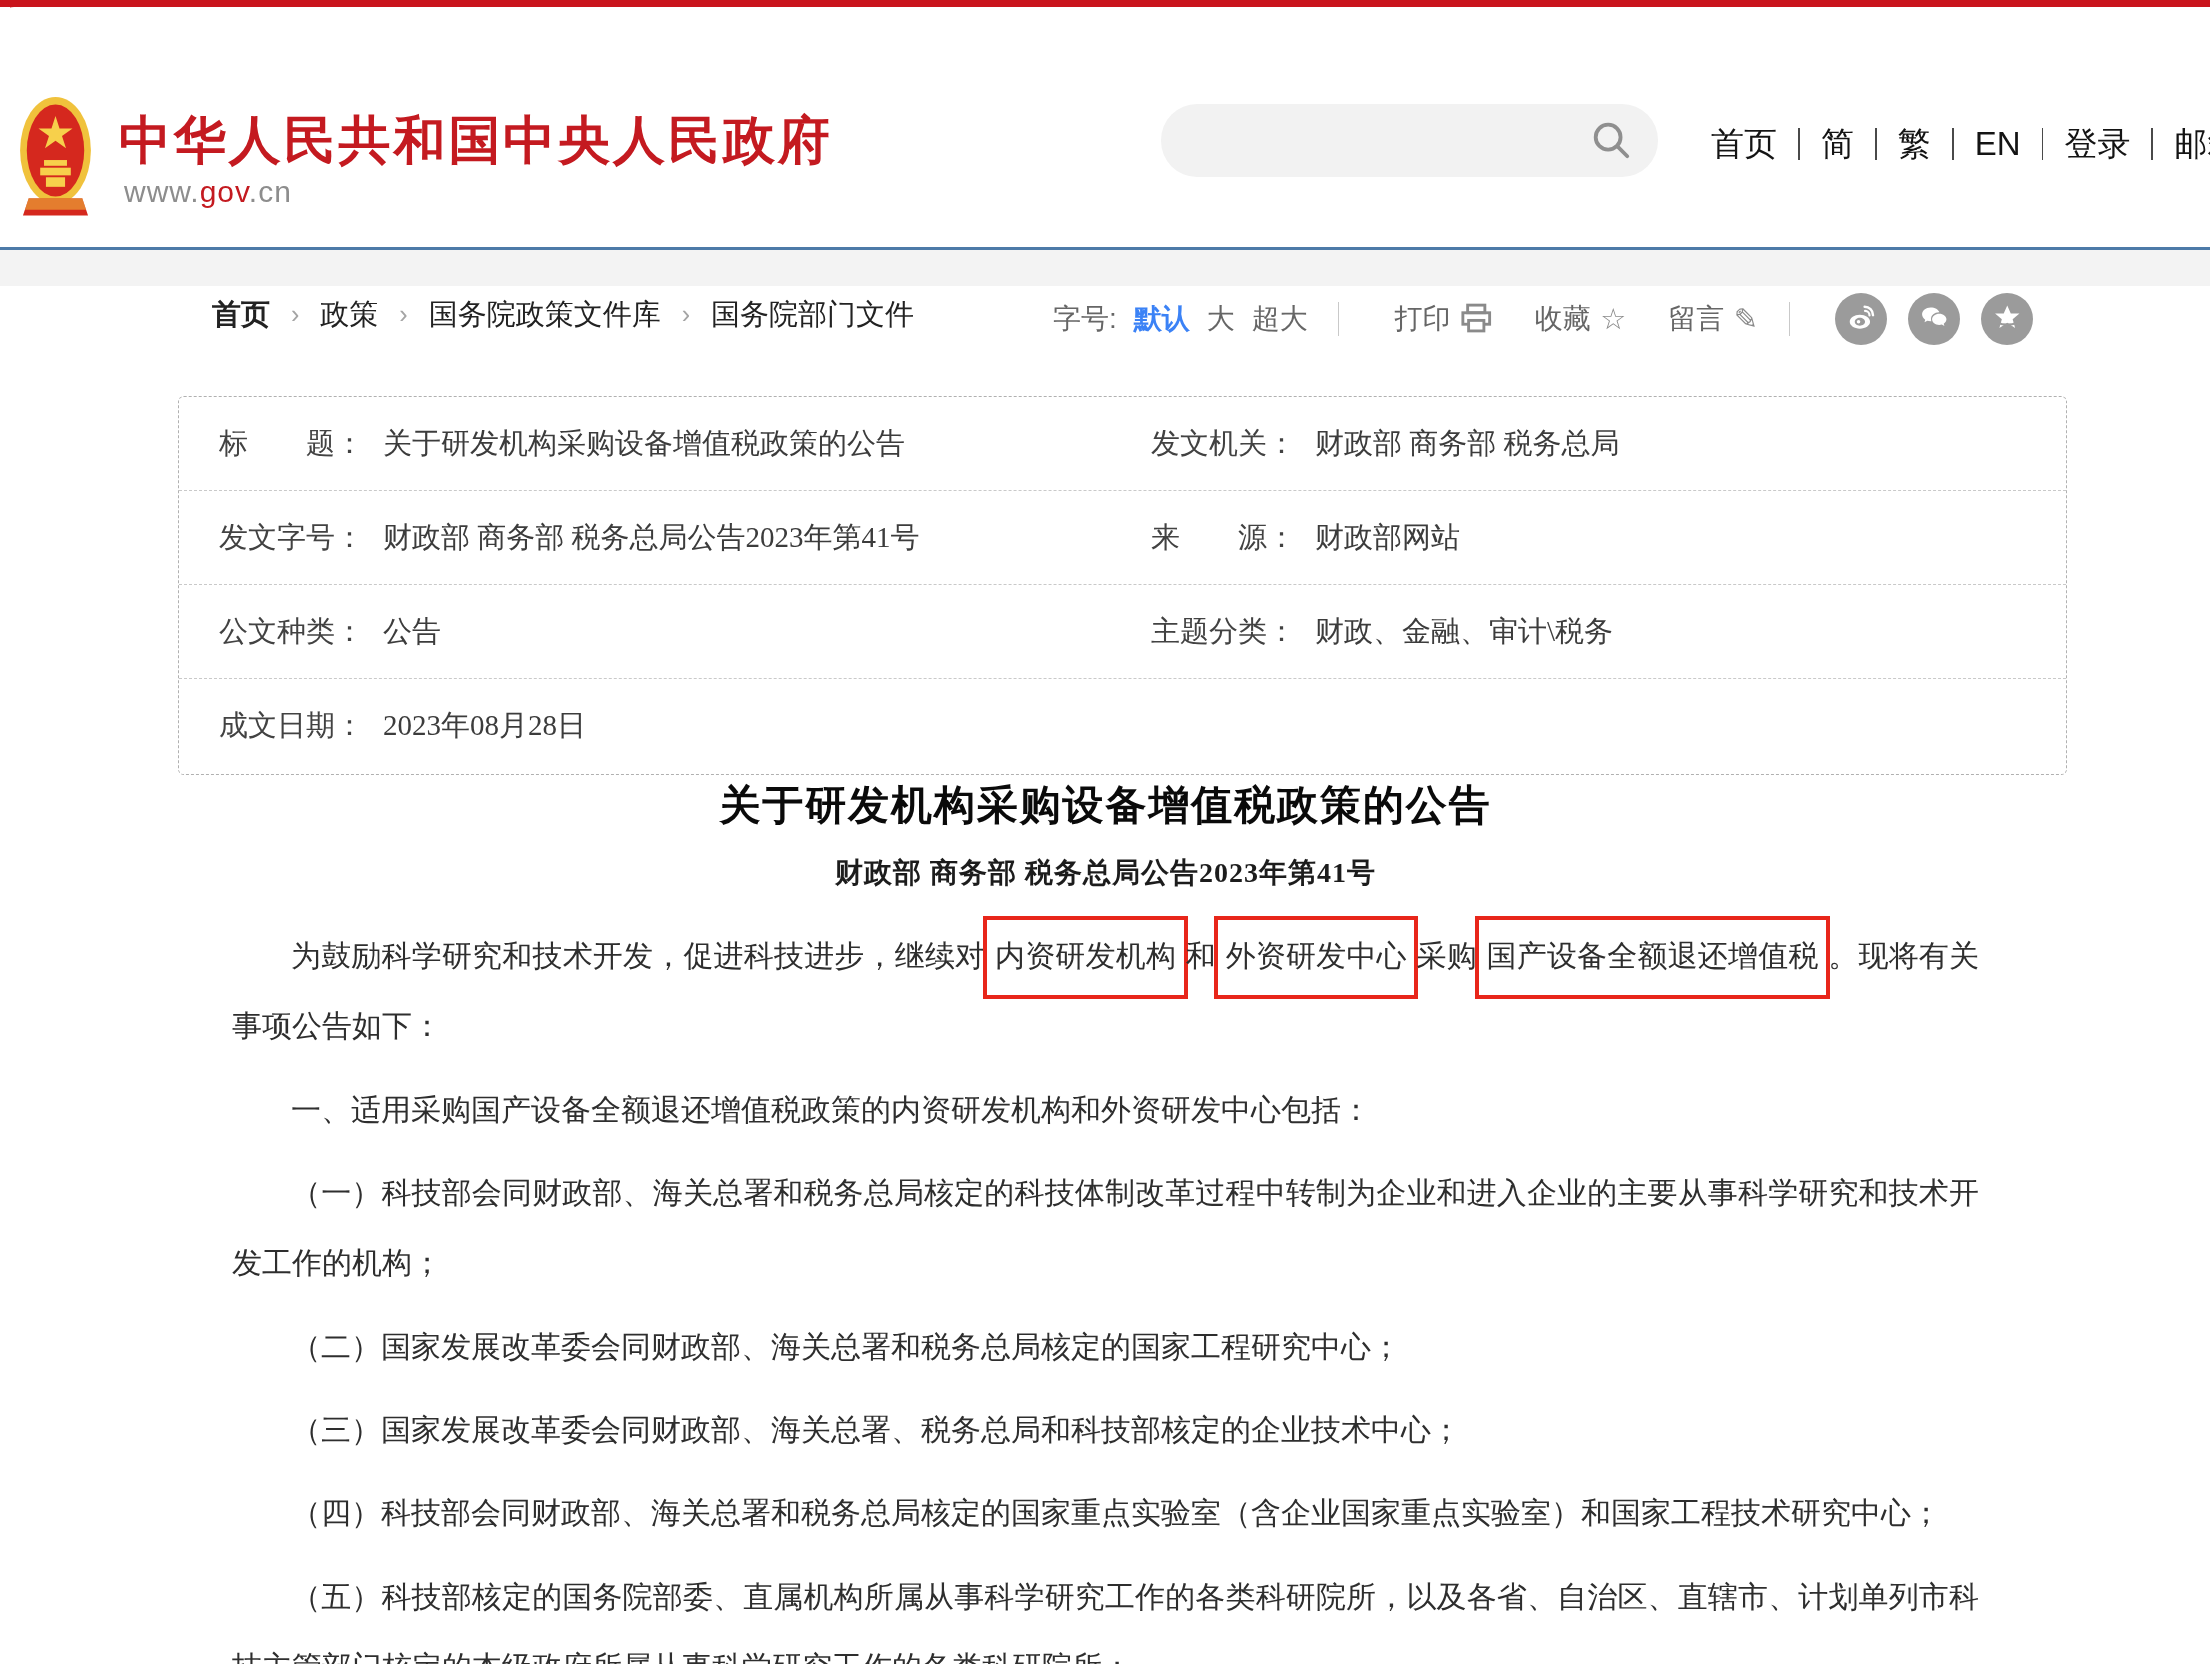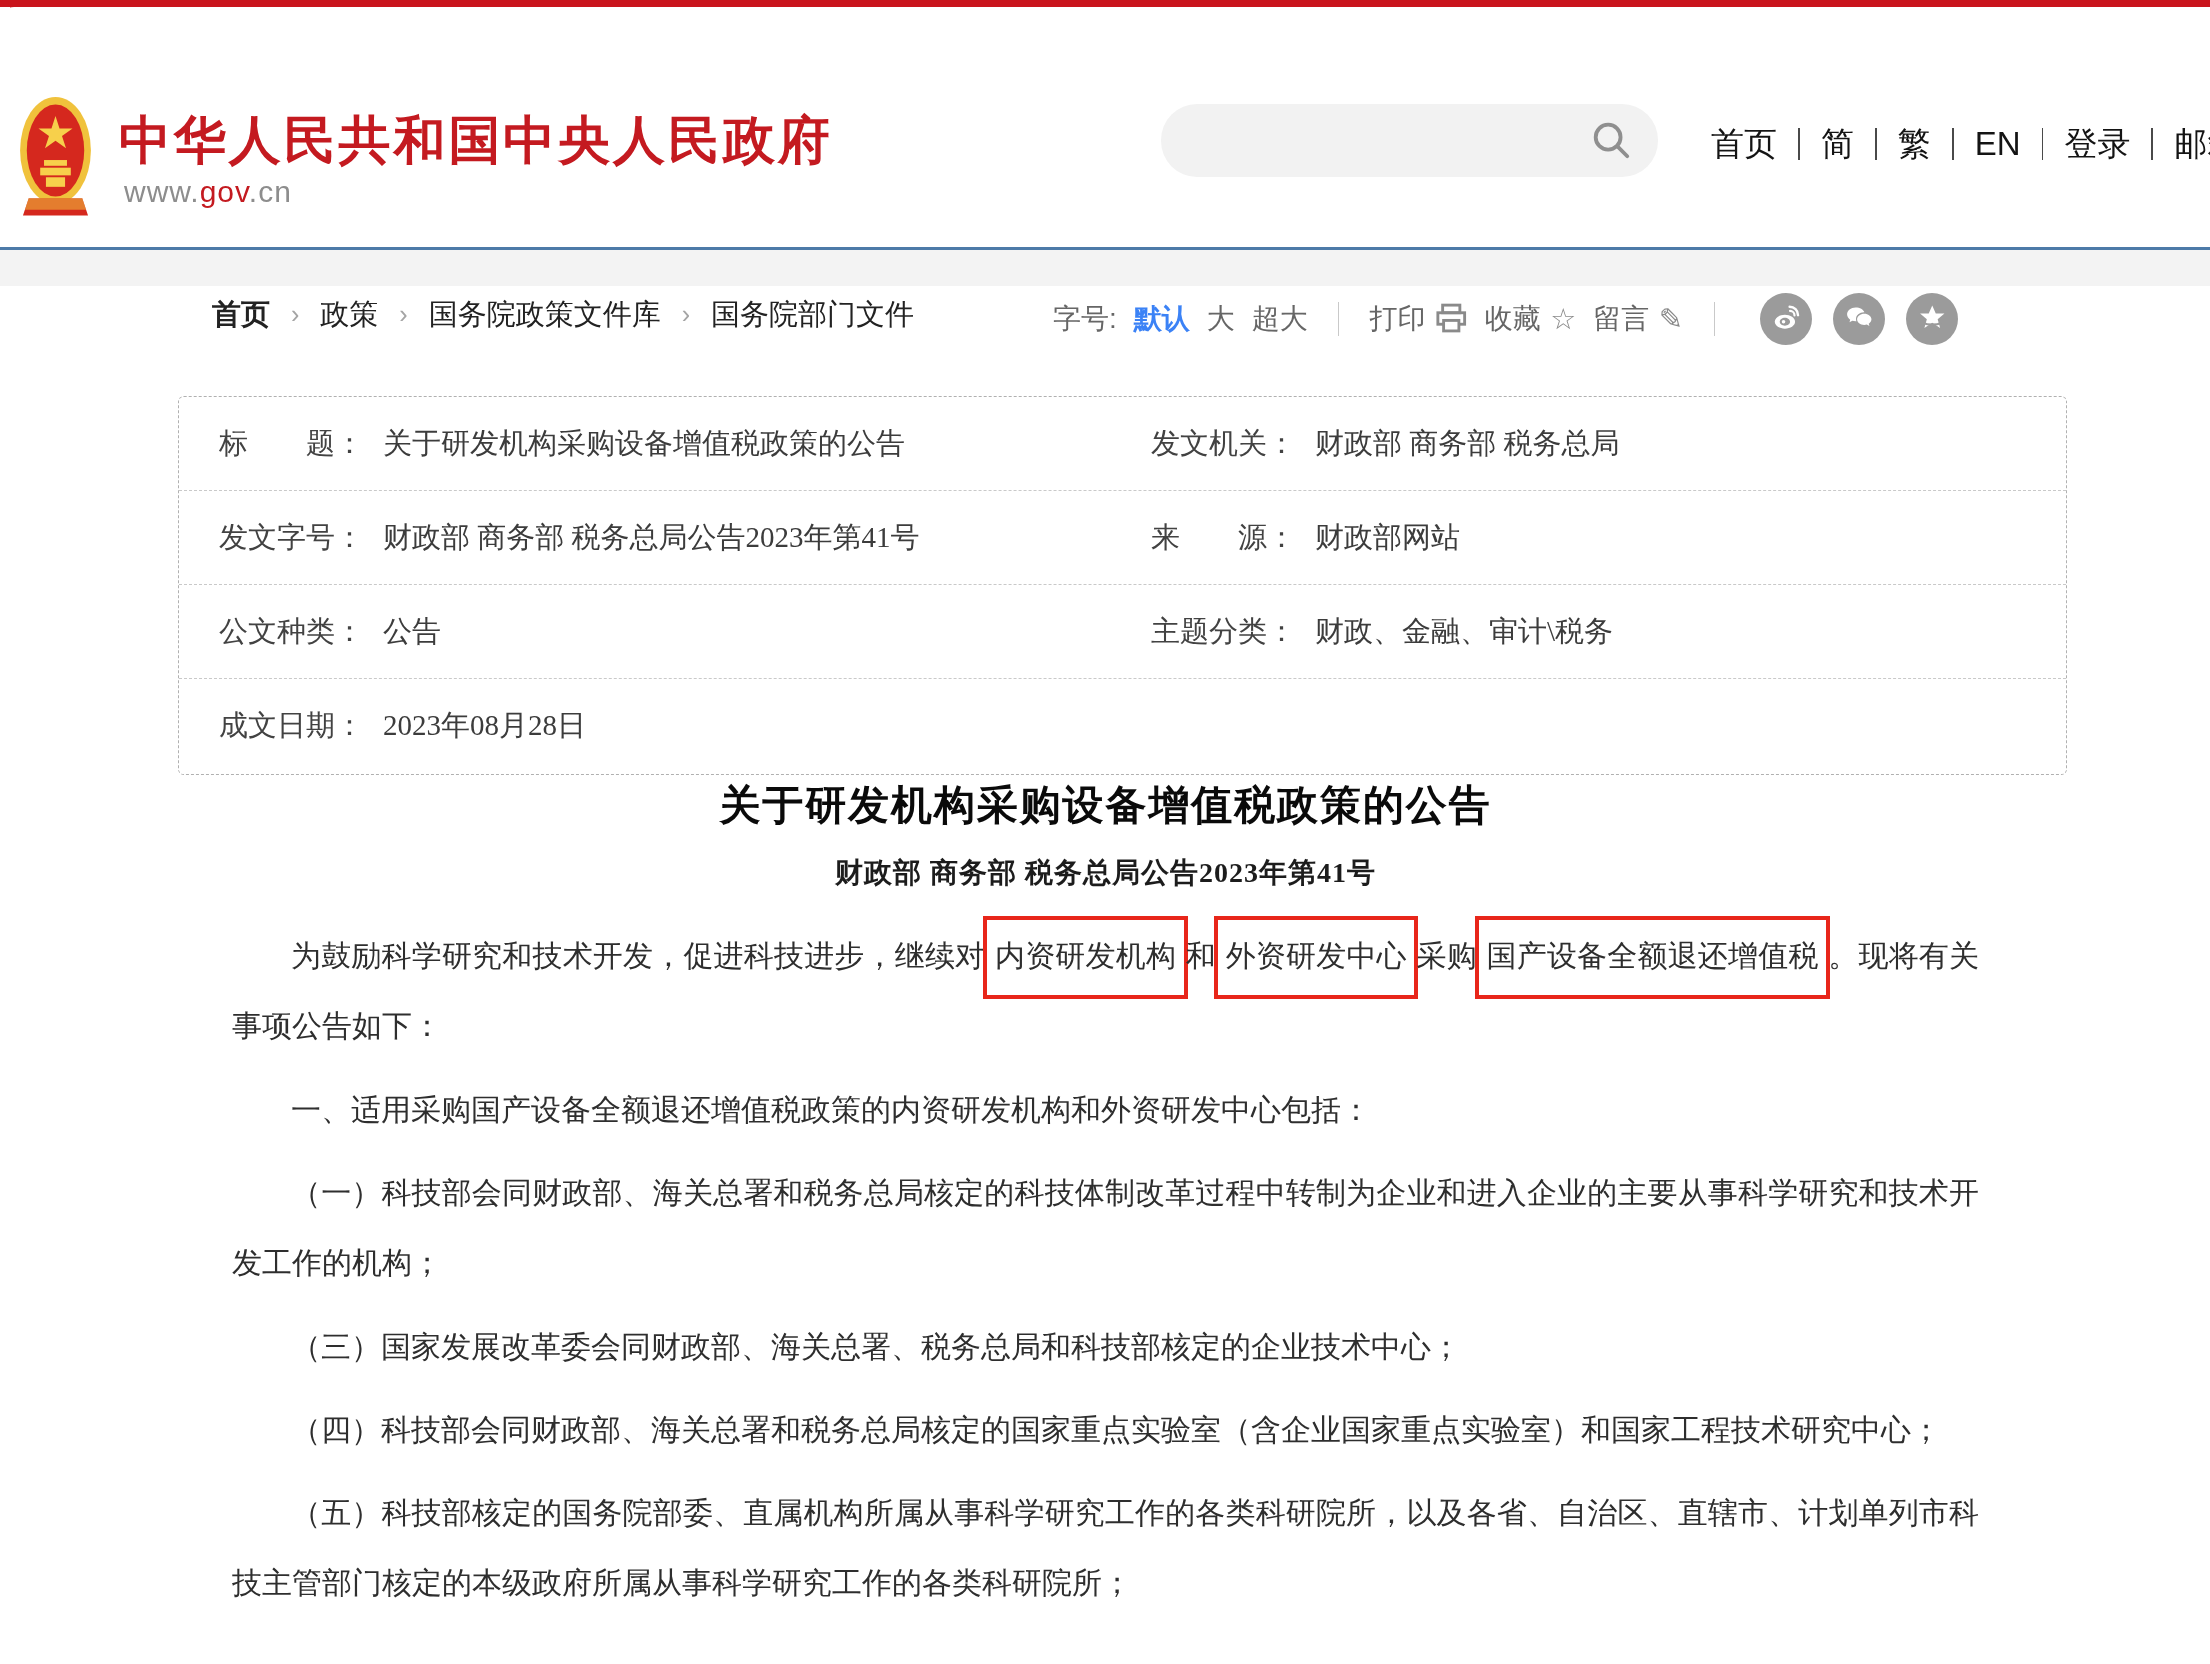--- a/index.html
+++ b/index.html
@@ -53,21 +53,21 @@
   .breadcrumb .crumb-home { font-weight:bold; }
   .breadcrumb .crumb-sep { color:#a5a5a5; font-size:25px; font-family:"Liberation Sans",sans-serif; }
   .breadcrumb .crumb-link { cursor:pointer; }
 
   .doc-toolbar {
     position:absolute; left:1053px; top:9.6px; display:flex; align-items:center;
     font-size:28px; color:#666; gap:17px; white-space:nowrap;
   }
   .doc-toolbar .fs-default { color:#3b82f6; font-weight:bold; }
   .tool-sep { width:1px; height:34px; background:#c9c9c9; margin:0 13.4px; }
-  .tool-btn { display:flex; align-items:center; gap:9.6px; cursor:pointer; color:#666; }
+  .tool-btn { display:flex; align-items:center; gap:9.6px; cursor:pointer; color:#666;margin-left:25px; }
   .tool-glyph { font-size:29px; color:#8a8a8a; font-family:"DejaVu Sans", sans-serif; }
   .share-group { display:flex; align-items:center; gap:21px; margin-left:15.3px; }
   .share-circle {
     width:52px; height:52px; border-radius:50%; background:#9b9b9b;
     display:flex; align-items:center; justify-content:center; cursor:pointer;
   }
 
   
   .meta-box {
     position:absolute; top:352px; left:178px; width:1889px; height:379px;
@@ -252,18 +252,19 @@
 
 <div class="article">
   <h1 class="doc-title">关于研发机构采购设备增值税政策的公告</h1>
   <div class="doc-subtitle">财政部 商务部 税务总局公告2023年第41号</div>
 
   <div class="doc-body">
     <p><span>为鼓励科学研究和技术开发，促进科技进步，继续对</span><span class="hl">内资研发机构</span><span>和</span><span class="hl">外资研发中心</span><span>采购</span><span class="hl">国产设备全额退还增值税</span><span>。现将有关事项公告如下：</span></p>
 
     <p>一、适用采购国产设备全额退还增值税政策的内资研发机构和外资研发中心包括：</p>
     <p>（一）科技部会同财政部、海关总署和税务总局核定的科技体制改革过程中转制为企业和进入企业的主要从事科学研究和技术开发工作的机构；</p>
+    <p>（二）国家发展改革委会同财政部、海关总署和税务总局核定的国家工程研究中心；</p>
     <p>（三）国家发展改革委会同财政部、海关总署、税务总局和科技部核定的企业技术中心；</p>
     <p>（四）科技部会同财政部、海关总署和税务总局核定的国家重点实验室（含企业国家重点实验室）和国家工程技术研究中心；</p>
     <p>（五）科技部核定的国务院部委、直属机构所属从事科学研究工作的各类科研院所，以及各省、自治区、直辖市、计划单列市科技主管部门核定的本级政府所属从事科学研究工作的各类科研院所；</p>
   </div>
 </div>
 
 
 </body></html>

